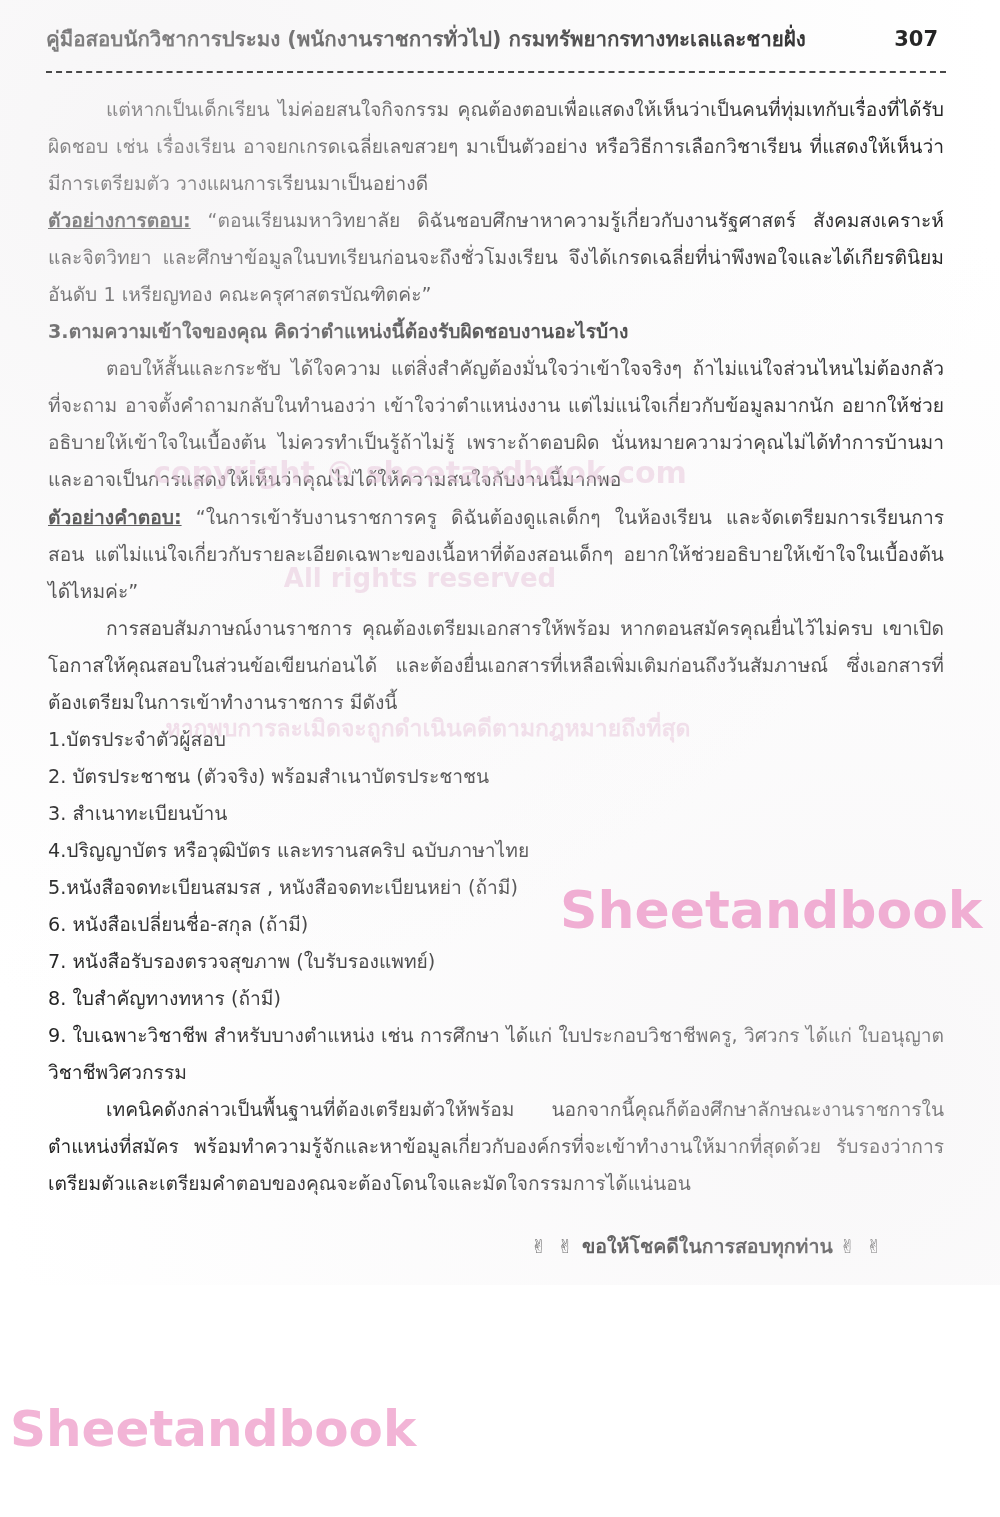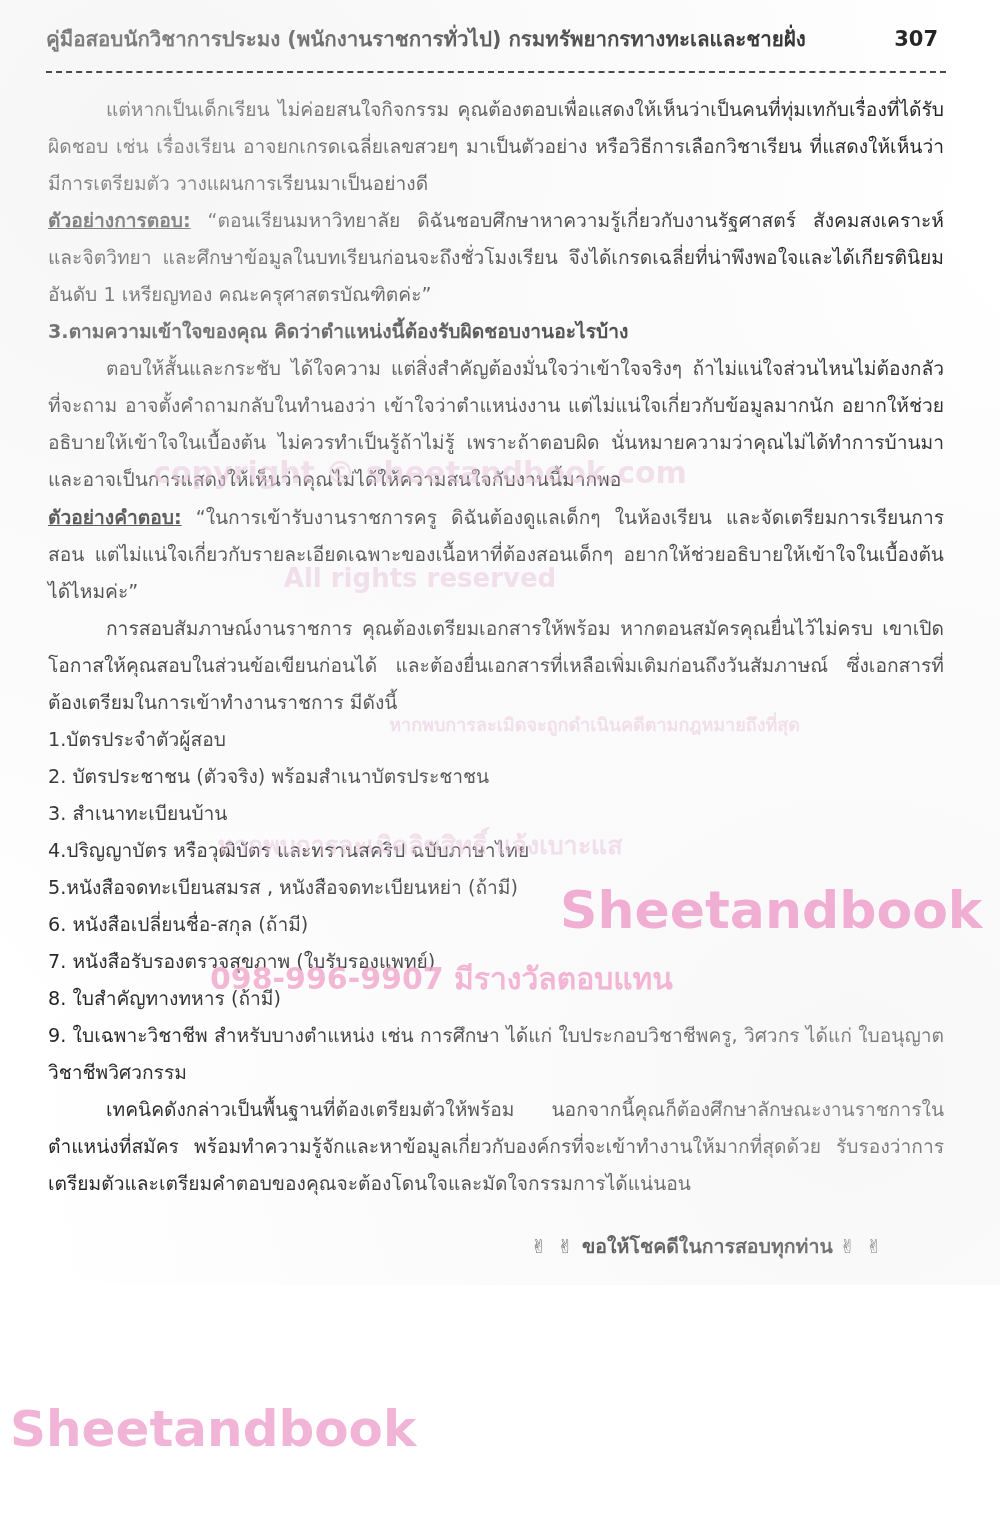--- a/index.html
+++ b/index.html
@@ -113,21 +113,21 @@
     color: #e9c9dd;
     opacity: .55;
     font-weight: bold;
     text-align: center;
     width: 760px;
   }
   .wm-l1 { left: 40px; top: 455px; font-size: 30px; }
   .wm-l2 { left: 40px; top: 515px; font-size: 26px; margin-top: 48px; }
   .wm-l3 { left: 40px; top: 620px; font-size: 23px; }
   .wm-l4 { left: 40px; top: 665px; font-size: 23px; }
-  .wm-l5 { left: 40px; top: 710px; font-size: 18px; text-align: right; }
+  .wm-l5 { left: 48px; top: 710px; font-size: 23px; }
   .wm-l6 { left: 40px; top: 825px; font-size: 25px; }
   .wm-phone {
     left: 210px; top: 955px;
     font-size: 30px;
     color: #f0a0c8;
     opacity: .75;
     font-weight: bold;
   }
   .page-bg {
     position: absolute;
@@ -140,22 +140,20 @@
 </style>
 </head>
 <body>
 
 <div class="page">
   <div class="page-bg"></div>
 
   <div class="wm wm-faint wm-l1">copyright © sheetandbook.com</div>
   <div class="wm wm-faint wm-l2">All rights reserved</div>
   <div class="wm wm-faint wm-l5">หากพบการละเมิดจะถูกดำเนินคดีตามกฎหมายถึงที่สุด</div>
-  <div class="wm wm-faint wm-l6">หากพบการละเมิดลิขสิทธิ์ แจ้งเบาะแส</div>
-  <div class="wm wm-phone">098-996-9907 มีรางวัลตอบแทน</div>
   <div class="wm wm-brand-main">Sheetandbook</div>
   <div class="wm wm-brand-bottom">Sheetandbook</div>
 
   <div class="header-row">
     <div class="header-title">คู่มือสอบนักวิชาการประมง (พนักงานราชการทั่วไป) กรมทรัพยากรทางทะเลและชายฝั่ง</div>
     <div class="header-page">307</div>
   </div>
   <div class="rule"></div>
 
   <div class="body">

